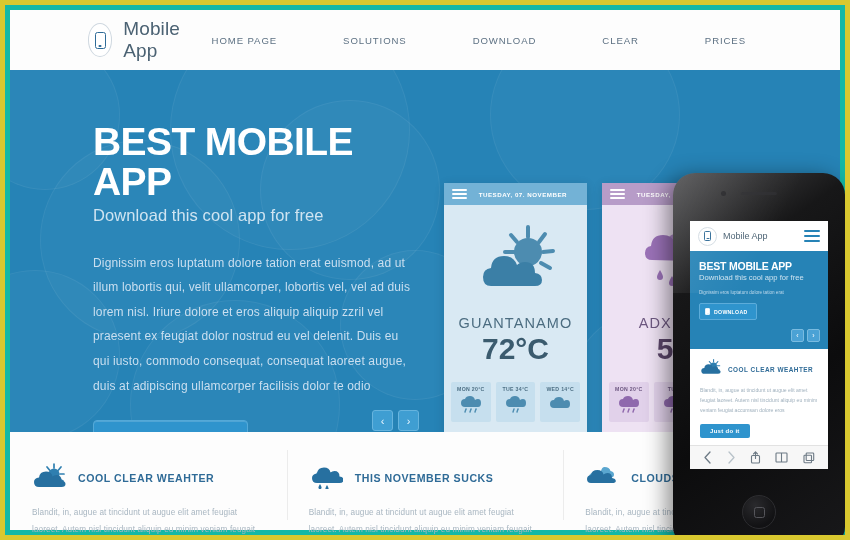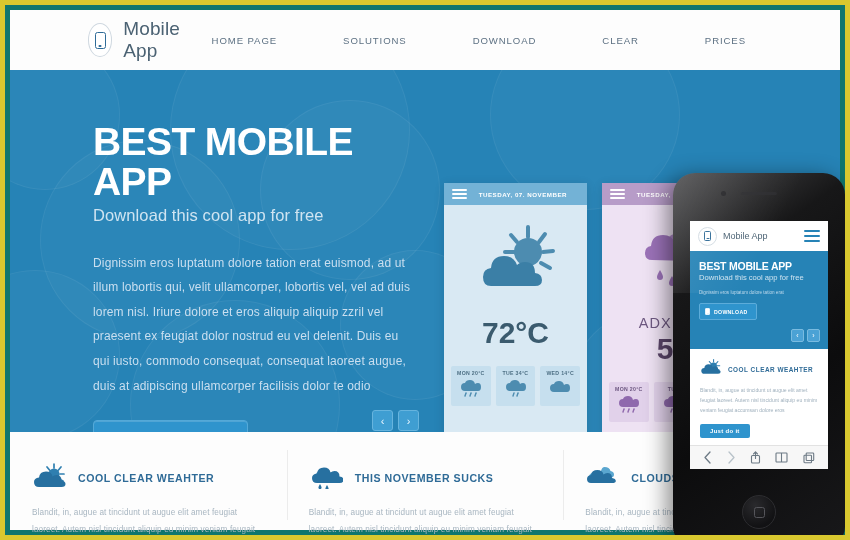--- a/index.html
+++ b/index.html
@@ -5,21 +5,21 @@
   * { box-sizing: border-box; margin: 0; padding: 0; }
   html, body {
     width: 850px; height: 540px;
     font-family: "Liberation Sans", sans-serif;
     overflow: hidden;
     background: #d8c62e;
   }
   #frame {
     position: absolute; inset: 0;
     border: 5px solid #d9c82f;
-    background: #0f766e;
+    background: #14b8a6;
     overflow: hidden;
   }
 
   
   #header {
     position: absolute; left: 5px; top: 5px; right: 5px; height: 60px;
     background: #fdfdfd;
     display: flex; align-items: center;
   }
   #logo-block { display: flex; align-items: center; margin-left: 78px; }
@@ -317,20 +317,21 @@
             <line x1="74" y1="10" x2="68" y2="18"></line>
             <line x1="82" y1="27" x2="72" y2="28"></line>
             <line x1="79" y1="44" x2="70" y2="39"></line>
             <line x1="40" y1="11" x2="46" y2="18"></line>
             <line x1="34" y1="28" x2="44" y2="28"></line>
           </g>
           <circle cx="57" cy="28" r="14" fill="#4d8cb0"></circle>
           <path d="M20 62 q-8 0 -8 -9 q0 -8 8 -9 q1 -12 13 -12 q10 0 13 9 q3 -3 8 -3 q10 0 10 11 q7 1 7 7 q0 6 -7 6 z" fill="#3b7fa6"></path>
         </svg>
       </div>
+      <div class="wcard-city">GUANTANAMO</div>
       <div class="wcard-temp">72°C</div>
       <div class="forecast">
         <div class="fc">
           <span class="fc-label">MON  20°C</span>
           <span class="fc-icon">
             <svg width="22" height="17" viewBox="0 0 22 17">
                 <path d="M5 11 q-4 0 -4 -4 q0 -4 4 -4 q1 -3 5 -3 q4 0 5 4 q1 -1 3 -1 q3 0 3 4 q0 4 -3 4 z" fill="#4d8cb0"></path>
                 <g stroke="#4d8cb0" stroke-width="1.4" stroke-linecap="round">
                   <line x1="6" y1="13" x2="5" y2="16"></line>
                   <line x1="11" y1="13" x2="10" y2="16"></line>

